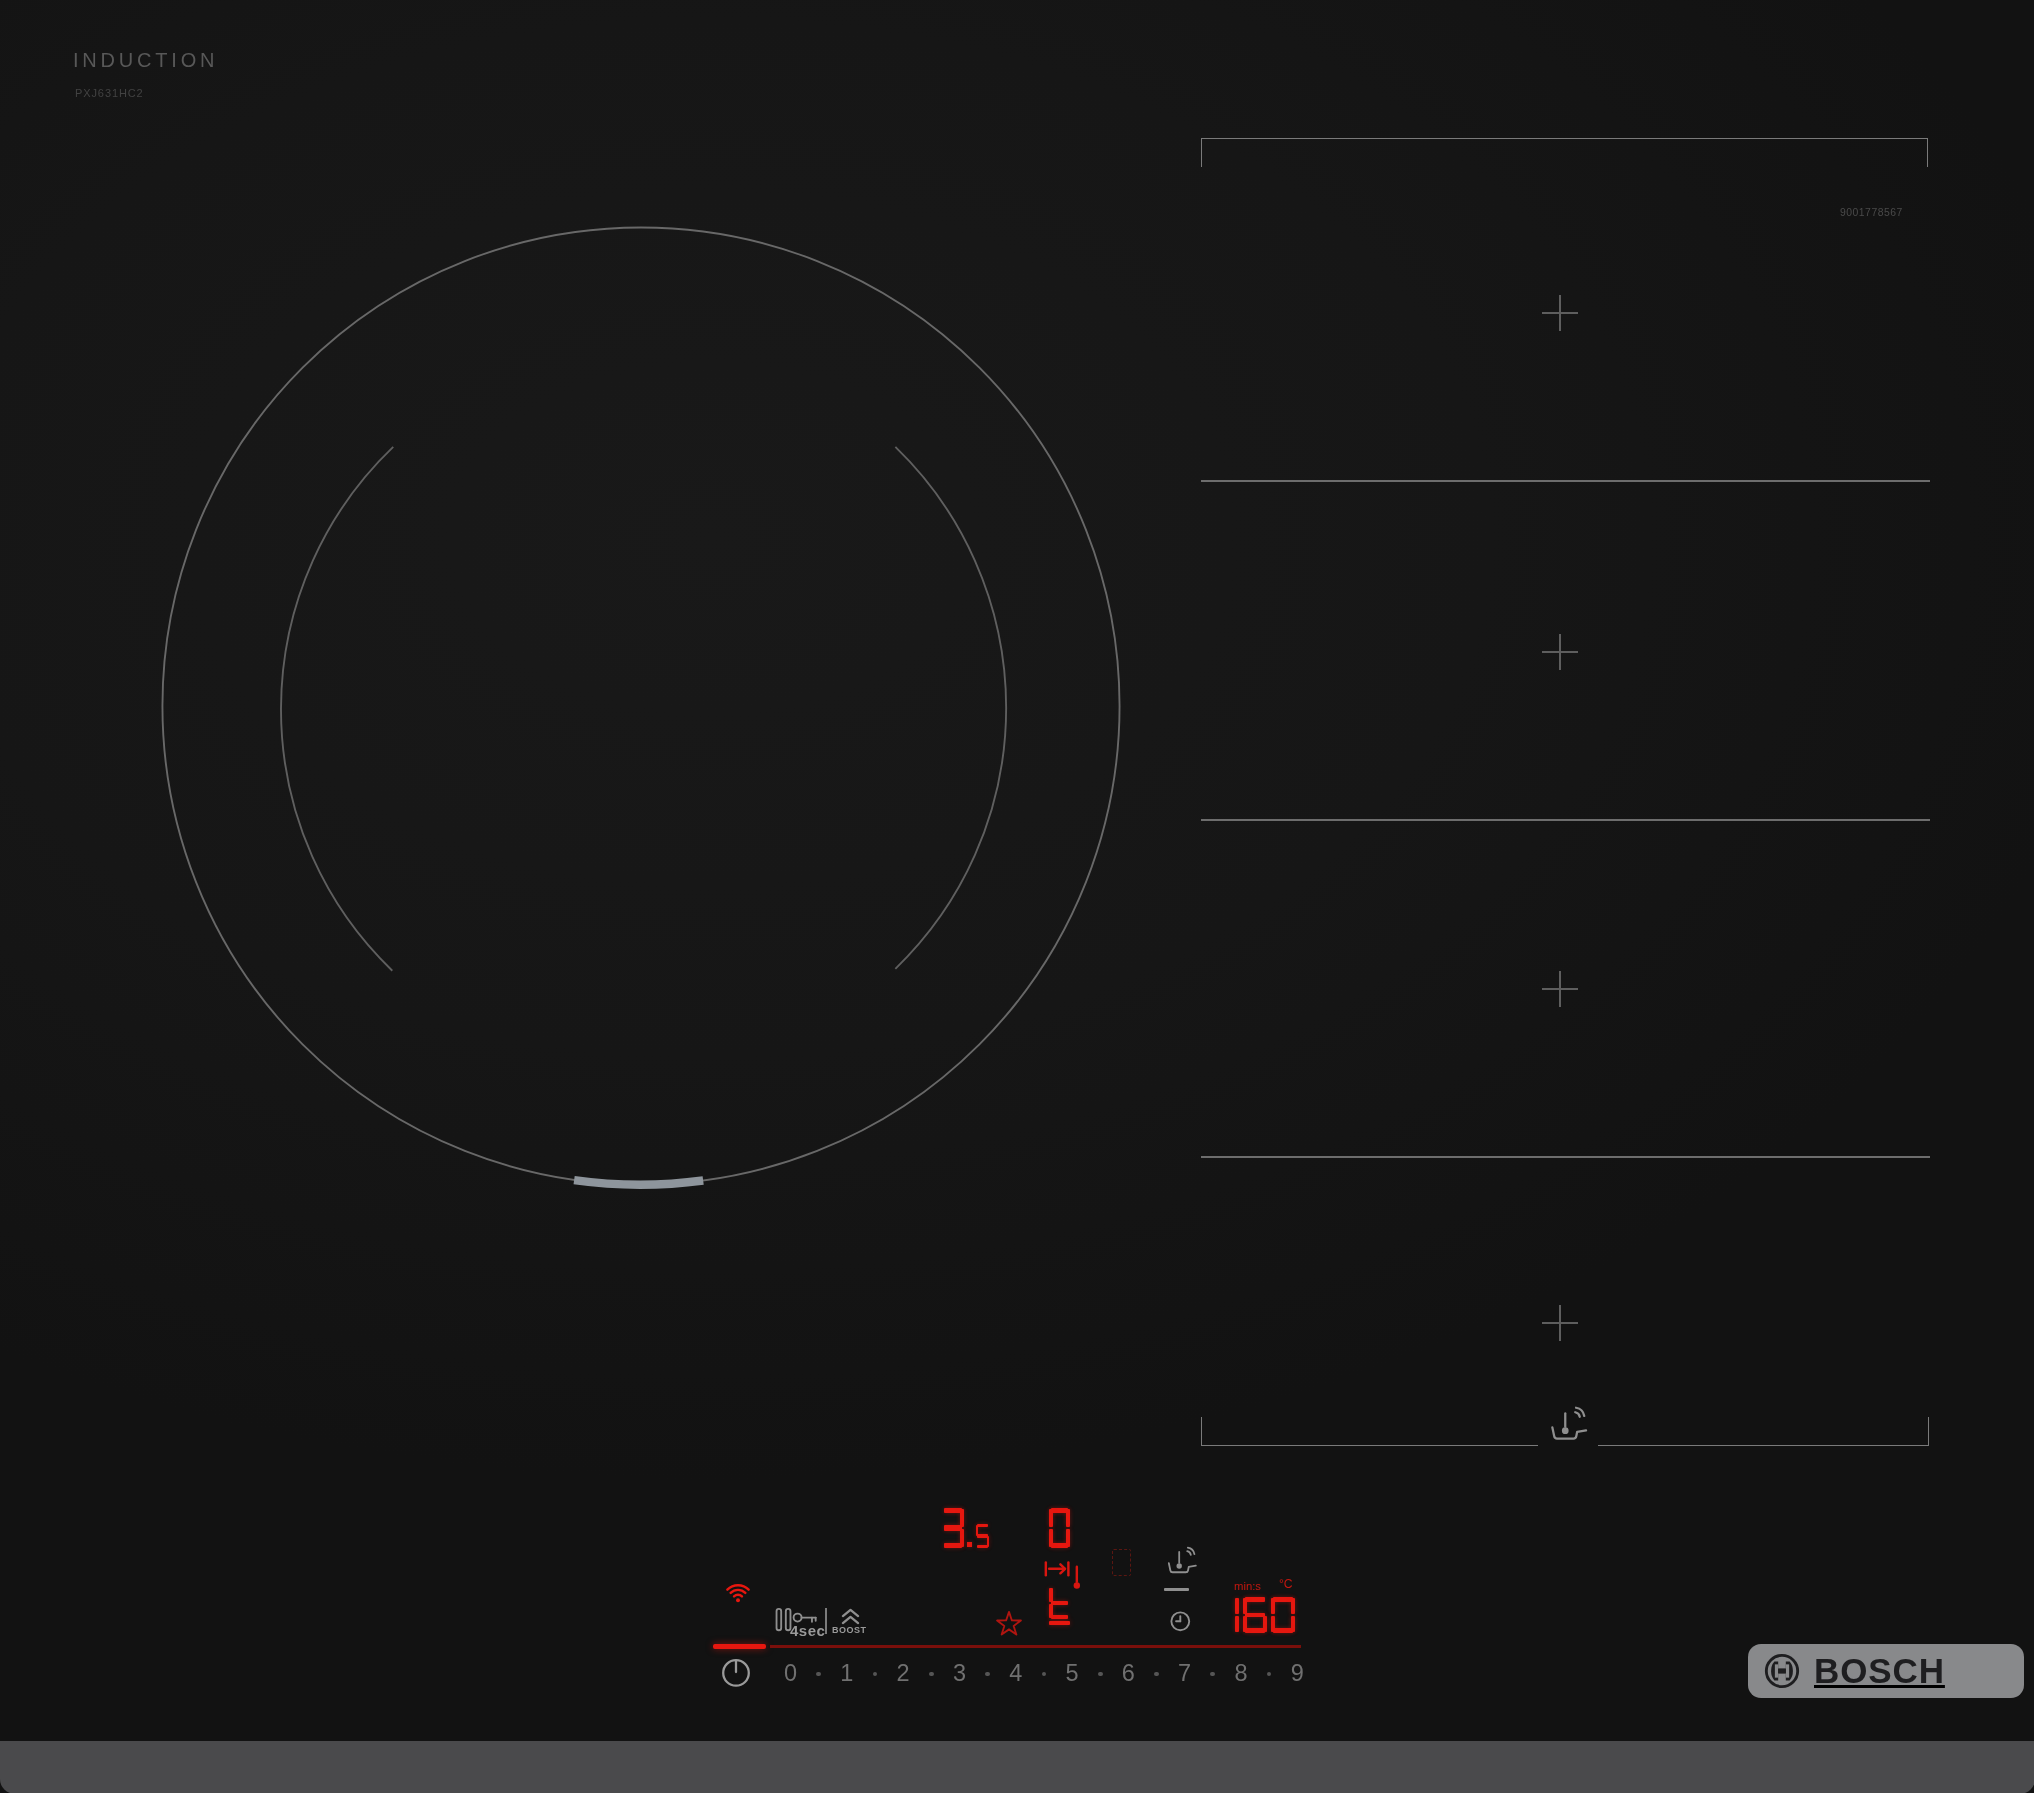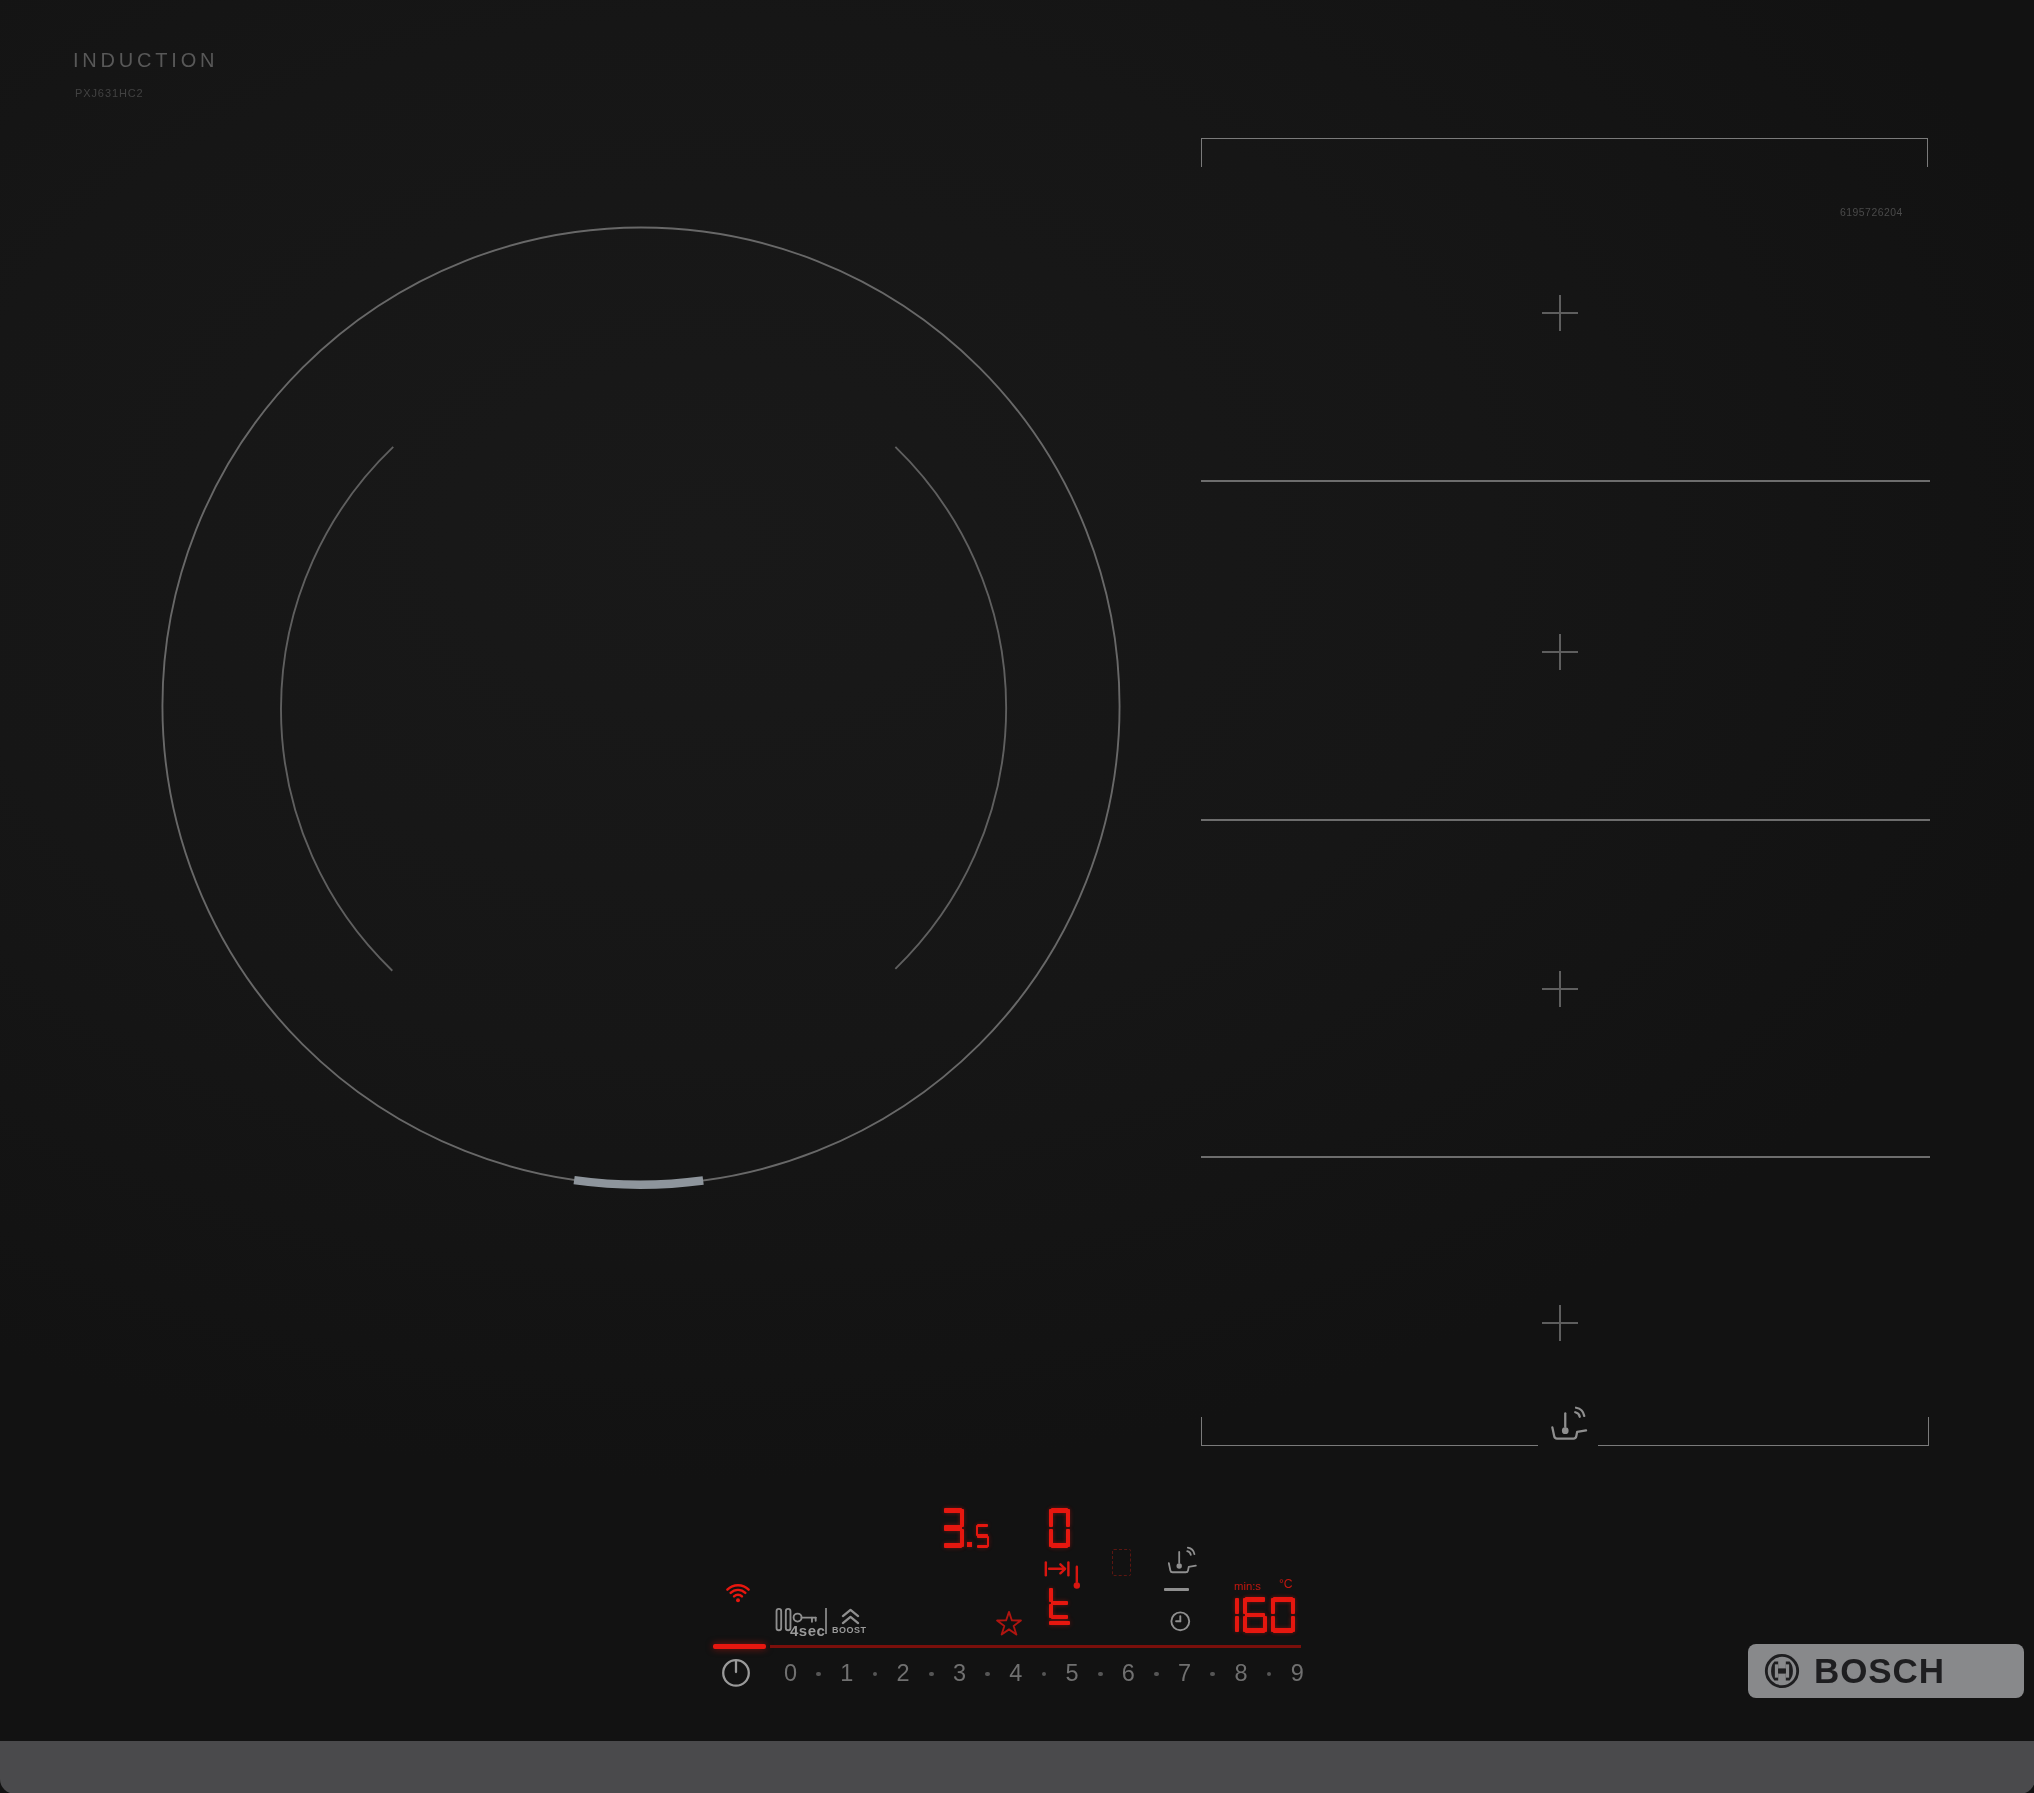--- a/index.html
+++ b/index.html
@@ -57,34 +57,34 @@
   .sg-c{right:0;bottom:3%;width:17%;height:45%}
   .sg-d{left:8%;bottom:0;width:84%;height:13%}
   .sg-e{left:0;bottom:3%;width:17%;height:45%}
   .sg-f{left:0;top:3%;width:17%;height:45%}
   .sg-g{left:8%;top:43.5%;width:84%;height:13%}
   .disp-power{left:942px;top:1508px;--dw:21.7px;--dh:40px;}
   .disp-zone{left:1049px;top:1508px;--dw:21px;--dh:40px;}
   .disp-mode{left:1049px;top:1587px;--dw:21px;--dh:32px;}
   .disp-timer{left:1215px;top:1597px;--dw:23.5px;--dh:36px;gap:4.7px;}
   
-  .plate{left:1748px;top:1644px;width:276px;height:54px;background:var(--plate,#88898b);border-radius:8px;
-    display:flex;align-items:center;}
+  .plate{left:1748px;top:1644px;width:276px;height:54px;background:var(--plate,#88898b);border-radius:13px;
+    display:flex;align-items:center;text-decoration:underline;}
   .plate .logotext{font-size:35px;font-weight:bold;letter-spacing:0.9px;color:var(--logodark,#1e1e20);margin-left:13px;}
   .strip{left:0;top:1741px;width:2035px;height:53px;background:var(--strip,#4a4a4c);border-radius:0 0 15px 15px;}
   svg{display:block;}
 </style>
 </head>
 <body>
 
 <div id="stage">
 
   <div class="abs induction">INDUCTION</div>
   <div class="abs model">PXJ631HC2</div>
-  <div class="abs partno">6195726204</div>
+  <div class="abs partno">9001778567</div>
 
   <svg class="abs" style="left:137px;top:202px" width="1008" height="1008" viewBox="0 0 1070 1070">
     <circle cx="535" cy="535" r="508" fill="none" stroke="#686868" stroke-width="2"></circle>
     <path d="M272,260 A385,385 0 0 0 271,816" fill="none" stroke="#5f5f5f" stroke-width="2"></path>
     <path d="M805,260 A385,385 0 0 1 805,814" fill="none" stroke="#5f5f5f" stroke-width="2"></path>
     <path d="M601,1038.7 A508,508 0 0 1 464,1038.3" fill="none" stroke="#8e959c" stroke-width="9"></path>
   </svg>
 
   <div class="abs bracket-top"></div>
   <div class="abs flex-divider" style="top:480px"></div>

